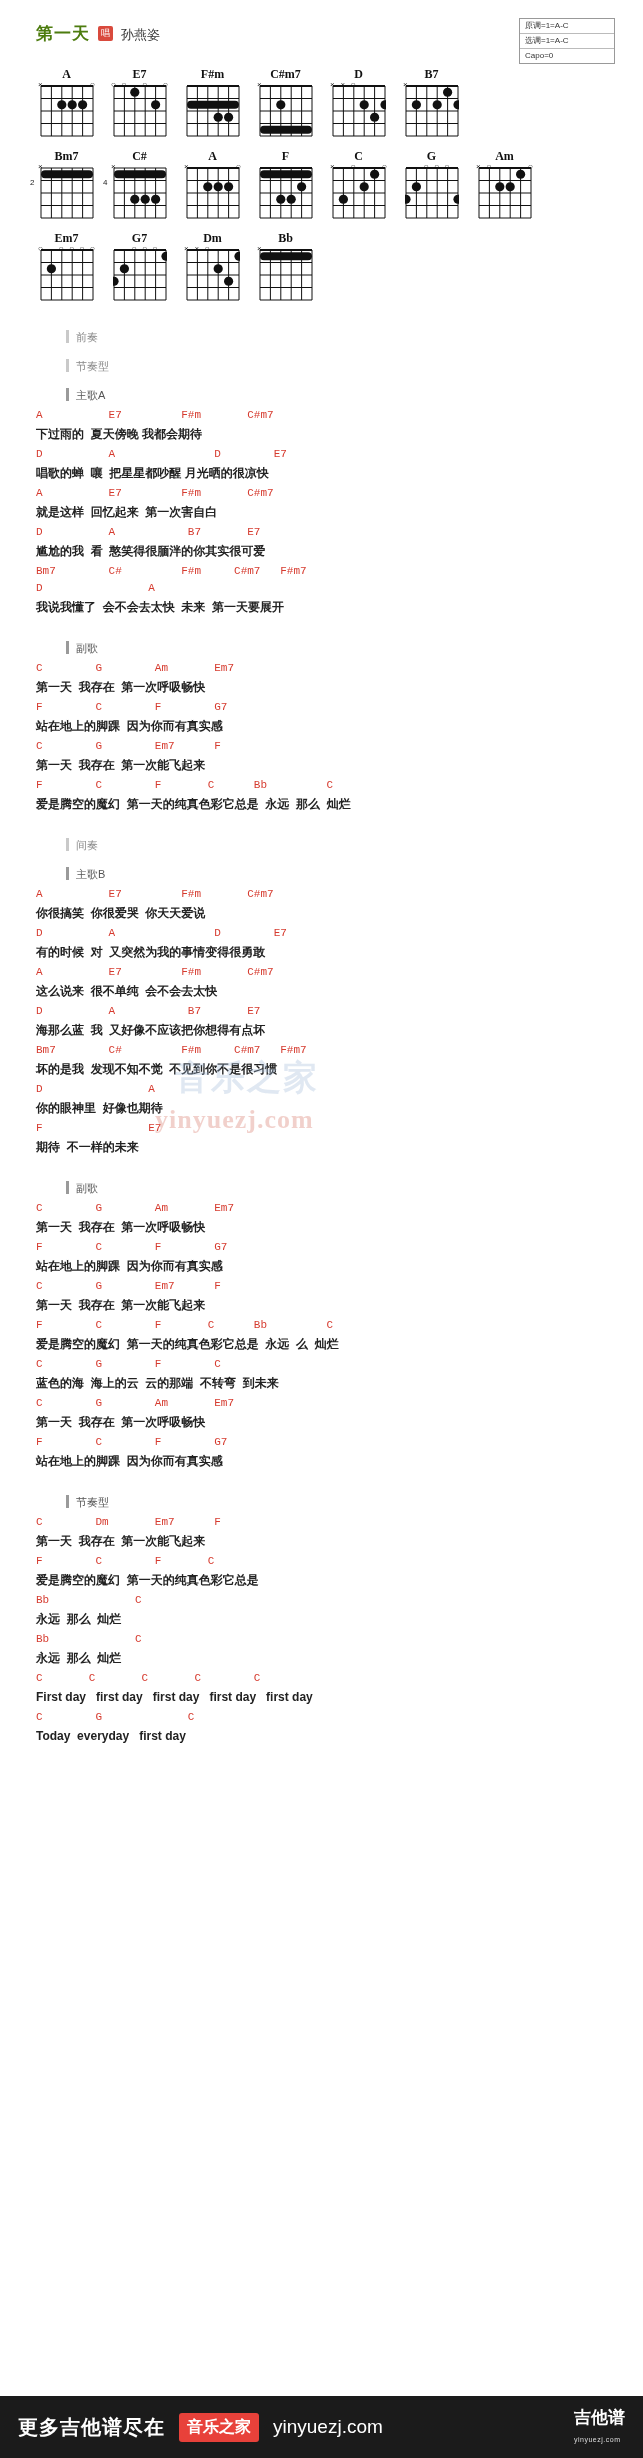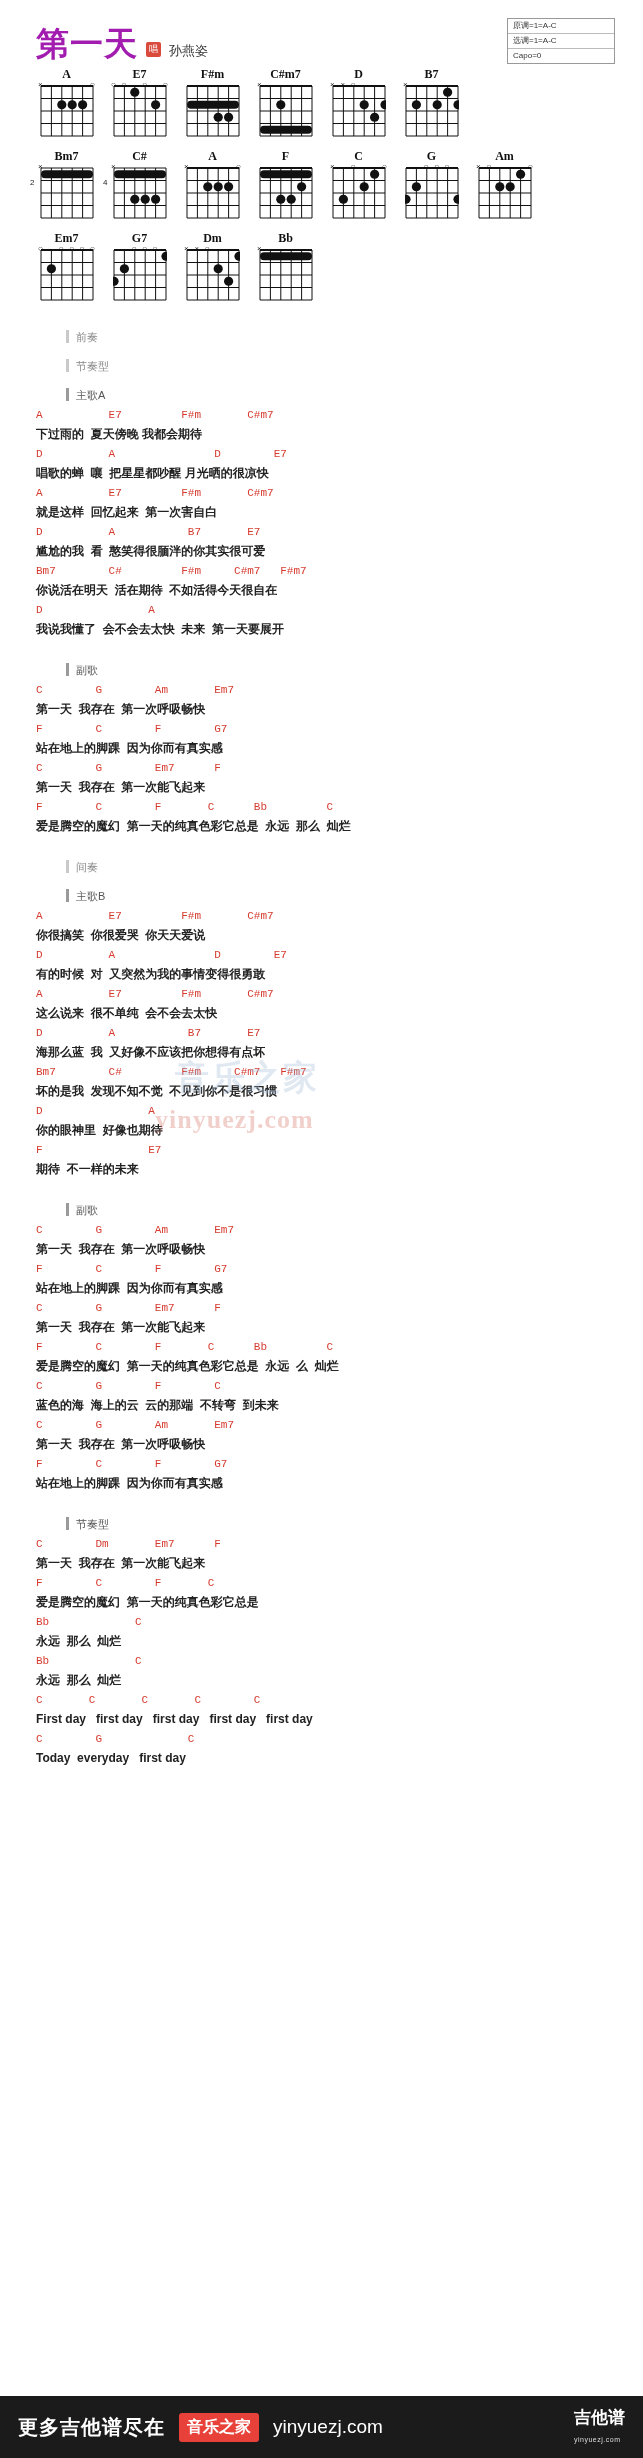--- a/index.html
+++ b/index.html
@@ -22,23 +22,23 @@
     padding: 22px 28px 6px 36px;
     height: 58px;
   }
   .title-row {
     display: flex;
     align-items: baseline;
     gap: 8px;
   }
   .song-title {
     font-family: Liberation Sans, sans-serif;
-    font-size: 33px;
+    font-size: 17px;
     font-weight: bold;
-    color: #a21caf;
+    color: #4d7c0f;
     letter-spacing: 1px;
   }
   .singer-tag {
     display: inline-block;
     background: #d94a3d;
     color: #fff;
     font-size: 9px;
     padding: 1px 3px;
     border-radius: 2px;
     position: relative;
@@ -49,21 +49,21 @@
     color: #333;
     font-family: "Liberation Sans", sans-serif;
   }
   .key-box {
     position: absolute;
     right: 28px;
     top: 18px;
     border: 1px solid #999;
     font-size: 8px;
     color: #333;
-    width: 108px;
+    width: 96px;
   }
   .key-box div {
     padding: 1px 5px;
     border-bottom: 1px solid #bbb;
     line-height: 12px;
     white-space: nowrap;
   }
   .key-box div:last-child { border-bottom: none; }
 
   
@@ -703,21 +703,20 @@
     <div id="verseA">
         <div class="chordline">A          E7         F#m       C#m7</div>
         <div class="lyricline">下过雨的  夏天傍晚 我都会期待</div>
         <div class="chordline">D          A               D        E7</div>
         <div class="lyricline">唱歌的蝉  嚷  把星星都吵醒 月光晒的很凉快</div>
         <div class="chordline">A          E7         F#m       C#m7</div>
         <div class="lyricline">就是这样  回忆起来  第一次害自白</div>
         <div class="chordline">D          A           B7       E7</div>
         <div class="lyricline">尴尬的我  看  憨笑得很腼泮的你其实很可爱</div>
         <div class="chordline">Bm7        C#         F#m     C#m7   F#m7</div>
-        <div class="lyricline">你说活在明天  活在期待  不如活得今天很自在</div>
         <div class="chordline">D                A</div>
         <div class="lyricline">我说我懂了  会不会去太快  未来  第一天要展开</div>
       </div>
 
     <div class="gap"></div>
     <div class="section dark">
       <span class="bar"></span>
       <span>副歌</span>
     </div>
     <div id="chorus1">

